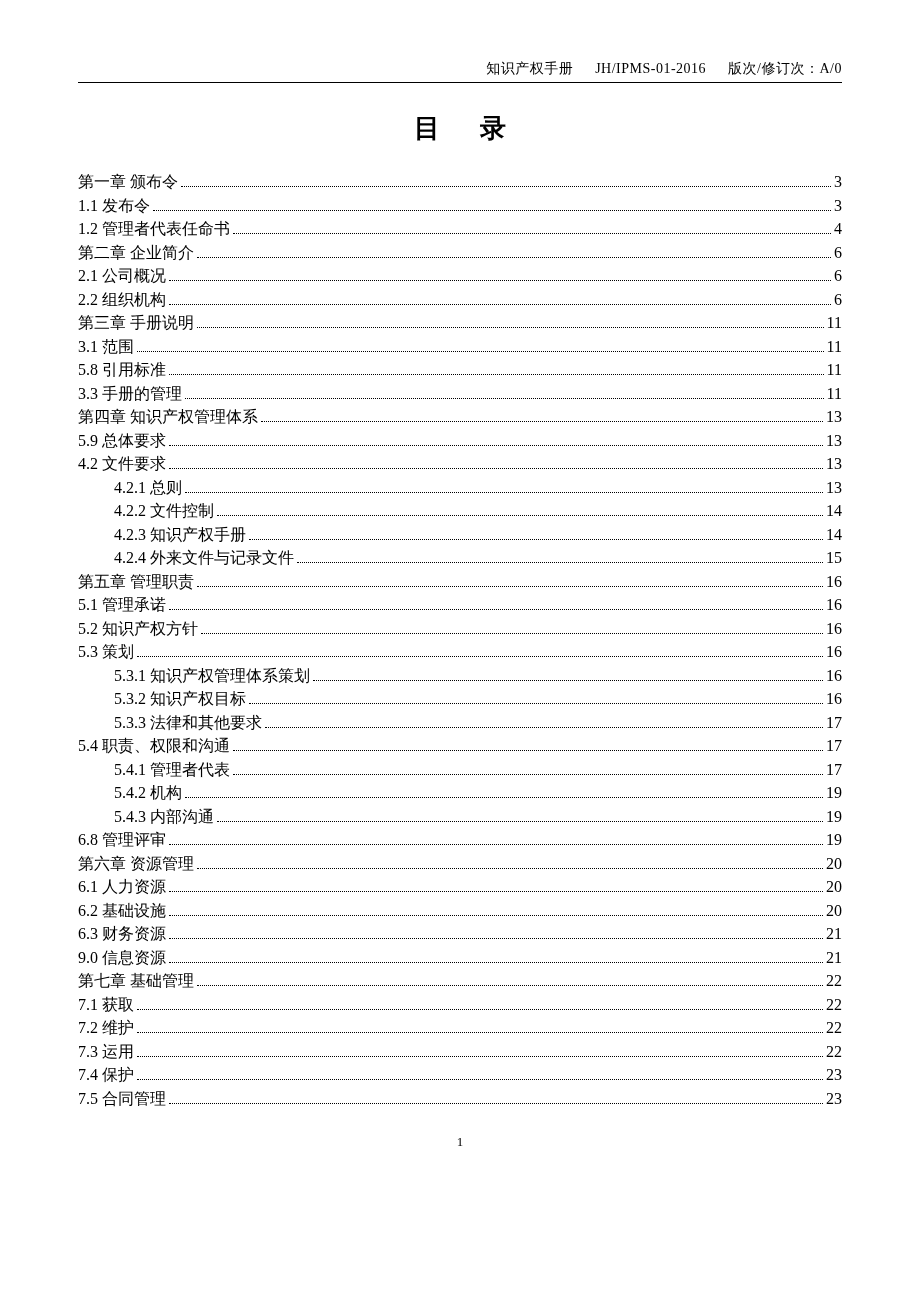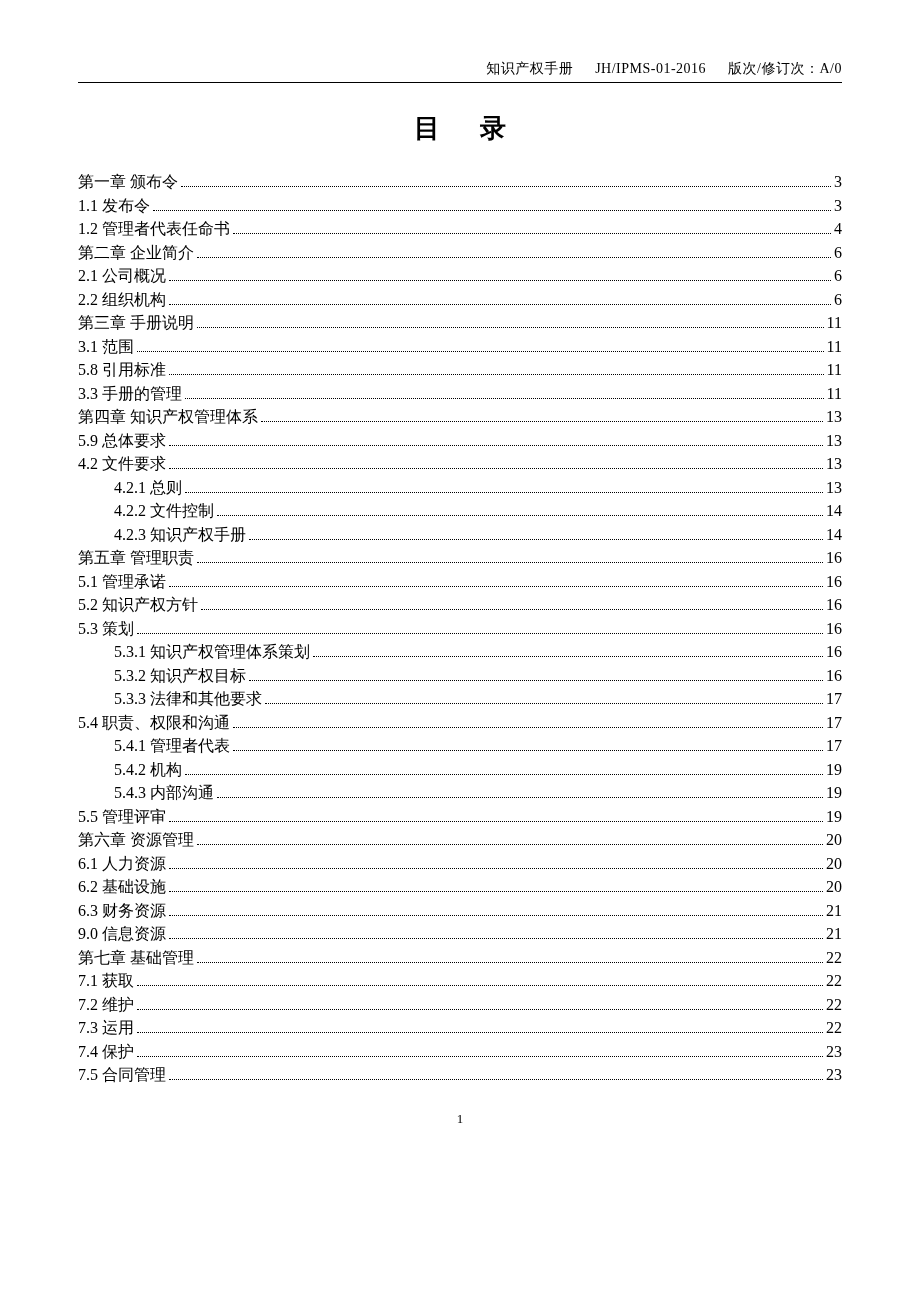--- a/index.html
+++ b/index.html
@@ -142,20 +142,25 @@
       <div class="toc-row indent">
         <span class="toc-label">4.2.2  文件控制</span>
         <span class="toc-leader"></span>
         <span class="toc-page">14</span>
       </div>
       <div class="toc-row indent">
         <span class="toc-label">4.2.3  知识产权手册</span>
         <span class="toc-leader"></span>
         <span class="toc-page">14</span>
       </div>
+      <div class="toc-row indent">
+        <span class="toc-label">4.2.4  外来文件与记录文件</span>
+        <span class="toc-leader"></span>
+        <span class="toc-page">15</span>
+      </div>
       <div class="toc-row">
         <span class="toc-label">第五章   管理职责</span>
         <span class="toc-leader"></span>
         <span class="toc-page">16</span>
       </div>
       <div class="toc-row">
         <span class="toc-label">5.1 管理承诺</span>
         <span class="toc-leader"></span>
         <span class="toc-page">16</span>
       </div>
@@ -198,21 +203,21 @@
         <span class="toc-label">5.4.2 机构</span>
         <span class="toc-leader"></span>
         <span class="toc-page">19</span>
       </div>
       <div class="toc-row indent">
         <span class="toc-label">5.4.3 内部沟通</span>
         <span class="toc-leader"></span>
         <span class="toc-page">19</span>
       </div>
       <div class="toc-row">
-        <span class="toc-label">5.5 管理评审</span>
+        <span class="toc-label">6.8 管理评审</span>
         <span class="toc-leader"></span>
         <span class="toc-page">19</span>
       </div>
       <div class="toc-row">
         <span class="toc-label">第六章   资源管理</span>
         <span class="toc-leader"></span>
         <span class="toc-page">20</span>
       </div>
       <div class="toc-row">
         <span class="toc-label">6.1  人力资源</span>

